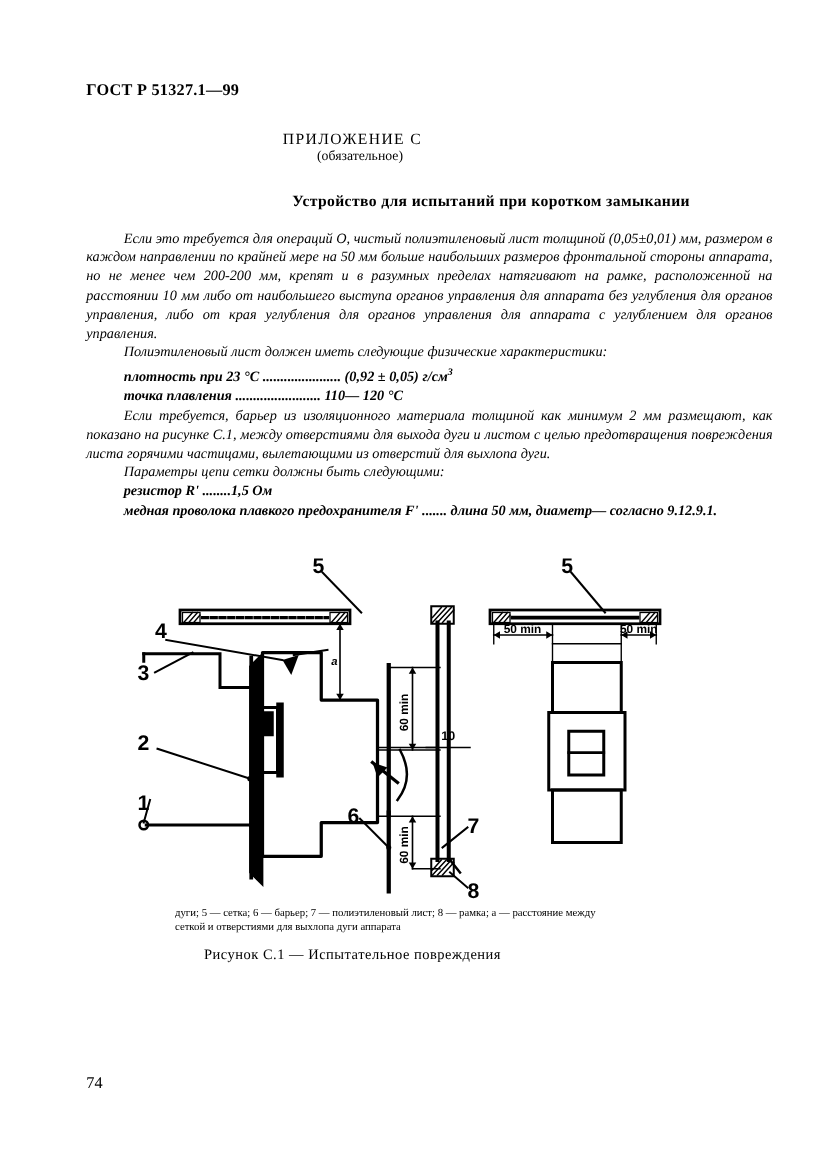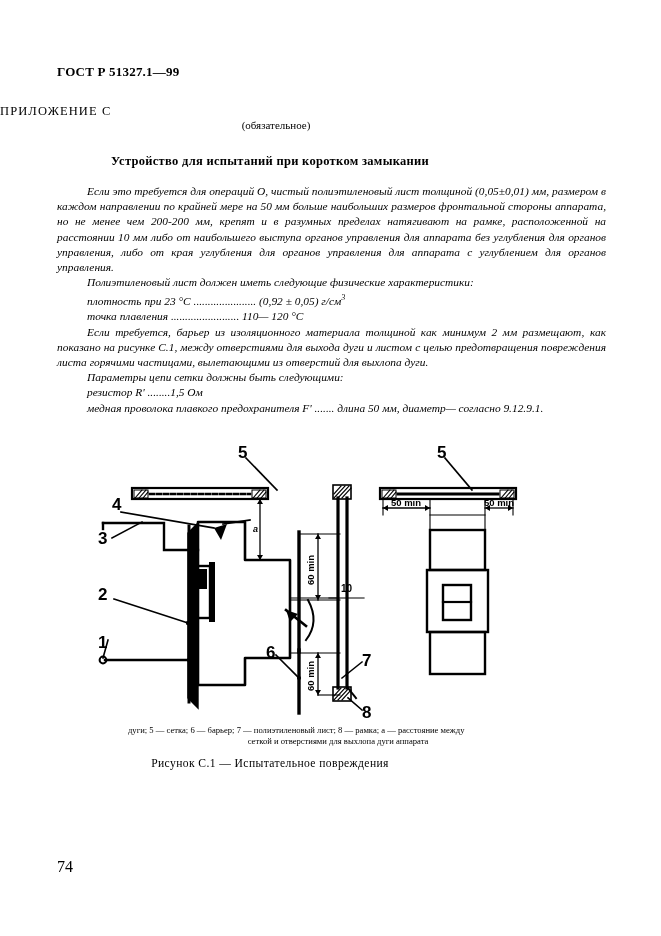--- a/index.html
+++ b/index.html
@@ -10,57 +10,58 @@
   body {
     width: 661px;
     height: 936px;
     position: relative;
     font-family: "Liberation Serif", serif;
     color: #000000;
     overflow: hidden;
   }
   #page {
     position: absolute;
-    left: 0; top: 0;
+    left: 12px; top: 0;
     width: 540px;
     height: 936px;
     border-radius: 21px;
   }
   .gost-header {
     position: absolute;
     left: 57px;
     top: 64px;
     font-family: "Liberation Serif", serif;
     font-weight: bold;
     font-size: 13px;
     letter-spacing: 0.2px;
     white-space: nowrap;
   }
   .annex-title {
     position: absolute;
     left: 0; right: 0;
     top: 104px;
+    text-align: center;
     font-size: 12.5px;
     font-family: "Liberation Serif", serif;
     letter-spacing: 1.1px;
   }
   .annex-sub {
     position: absolute;
     left: 0; right: 0;
     top: 119px;
     text-align: center;
     font-size: 11px;
     font-family: "Liberation Serif", serif;
     margin-left: 12px;
   }
   .section-title {
     position: absolute;
     left: 0; right: 0;
     top: 154px;
-    text-align: center;
+    text-align: right;
     font-weight: bold;
     font-size: 12.5px;
     letter-spacing: 0.3px;
     font-family: "Liberation Serif", serif;
   }
   #bodytext {
     position: absolute;
     left: 57px;
     top: 184px;
     width: 549px;
@@ -75,20 +76,21 @@
     margin: 0;
     padding: 0;
   }
   #bodytext p.ind {
     text-indent: 30px;
   }
   #bodytext p.pad {
     padding-left: 30px;
     text-indent: 0;
     text-align: left;
+    font-weight: bold;
   }
   .sup { font-size: 8px; vertical-align: super; }
 
   
   #figure {
     position: absolute;
     left: 90px;
     top: 440px;
     width: 500px;
     height: 285px;
@@ -99,35 +101,35 @@
     position: absolute;
     left: 128px;
     top: 725px;
     width: 420px;
     font-family: "Liberation Serif", serif;
     font-size: 8.6px;
     line-height: 11.4px;
     text-align: justify;
   }
   #legend .l-row { margin: 0; }
-  #legend .l-last { text-align: center; }
+  #legend .l-last { }
   .figcaption {
     position: absolute;
     left: 0; right: 0;
     top: 757px;
     text-align: center;
     font-size: 11.6px;
     font-family: "Liberation Serif", serif;
     letter-spacing: 0.4px;
   }
   .pagenum {
     position: absolute;
     left: 57px;
     top: 858px;
-    font-size: 16px;
+    font-size: 13px;
     font-family: "Liberation Serif", serif;
   }
   .vlabel {
     font-family: "Liberation Sans", sans-serif;
     font-weight: bold;
   }
 </style>
 </head>
 <body>
 

